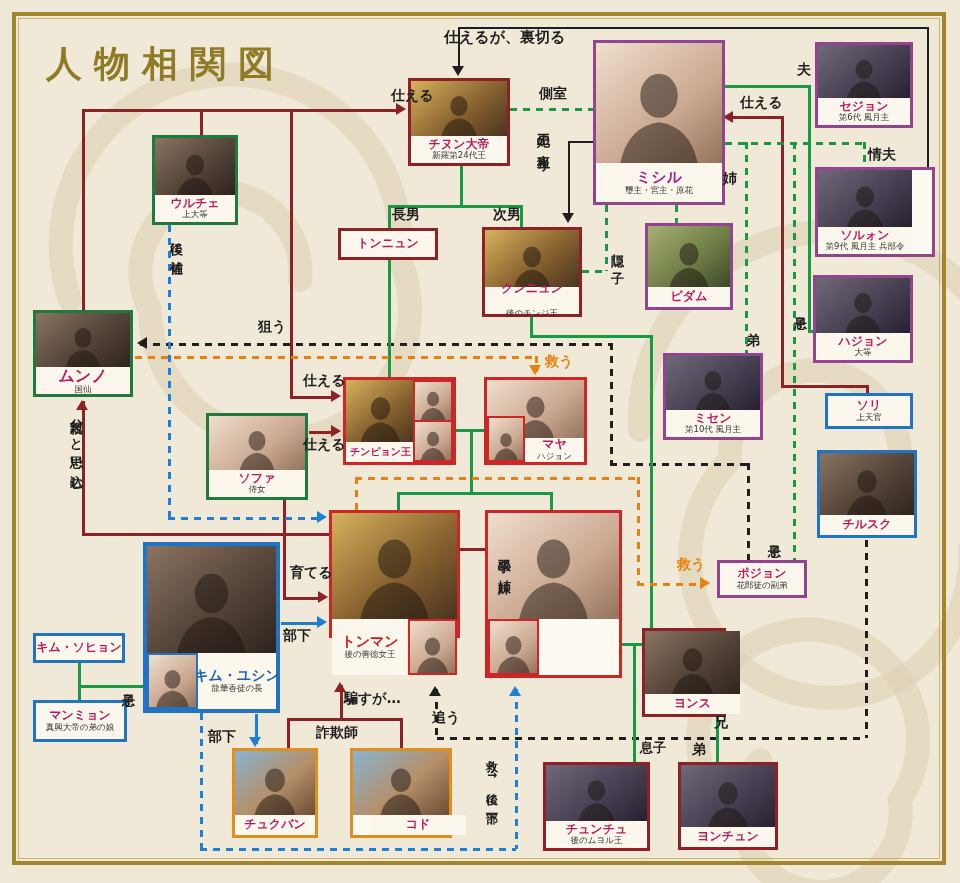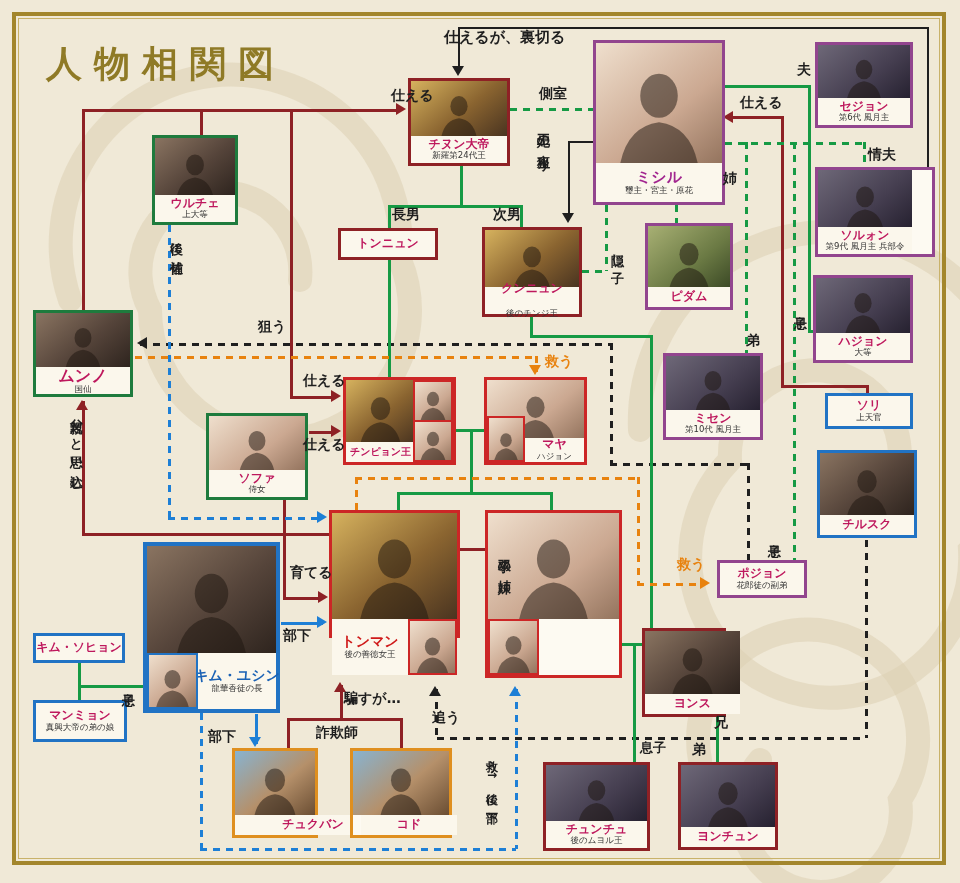--- a/index.html
+++ b/index.html
@@ -379,32 +379,32 @@
           <span class="pcap">龍華香徒の長</span>
         </div>
       </div>
       <div class="person" style="left: 232px; top: 748px; width: 86px; height: 90px; border: 3px solid rgb(223, 143, 31);">
         <div class="photo tE" style="left: 0px; top: 0px; width: 80px; height: 64px;">
           <svg viewBox="0 0 100 100" preserveAspectRatio="xMidYMax meet">
             <ellipse cx="50" cy="36" rx="17" ry="20" fill="rgba(28,19,13,0.5)"></ellipse>
             <path d="M14 102 Q20 64 50 60 Q80 64 86 102 Z" fill="rgba(28,19,13,0.5)"></path>
           </svg>
         </div>
-        <div class="plabel" style="left: 0px; top: 64px; width: 80px; height: 20px; padding-left: 38px;">
+        <div class="plabel" style="left: 0px; top: 64px; width: 80px; height: 20px;">
           <span class="pname" style="font-size: 12px;">チュクバン</span>
         </div>
       </div>
       <div class="person" style="left: 350px; top: 748px; width: 102px; height: 90px; border: 3px solid rgb(223, 143, 31);">
         <div class="photo tE" style="left: 0px; top: 0px; width: 96px; height: 64px;">
           <svg viewBox="0 0 100 100" preserveAspectRatio="xMidYMax meet">
             <ellipse cx="50" cy="36" rx="17" ry="20" fill="rgba(28,19,13,0.5)"></ellipse>
             <path d="M14 102 Q20 64 50 60 Q80 64 86 102 Z" fill="rgba(28,19,13,0.5)"></path>
           </svg>
         </div>
-        <div class="plabel" style="left: 8px; top: 64px; width: 96px; height: 20px;">
+        <div class="plabel" style="left: 17px; top: 64px; width: 96px; height: 20px;">
           <span class="pname" style="font-size: 12px;">コド</span>
         </div>
       </div>
       <div class="person" style="left: 642px; top: 628px; width: 84px; height: 89px; border: 3px solid rgb(142, 33, 37);">
         <div class="photo tA" style="left: 0px; top: 0px; width: 95px; height: 63px;">
           <svg viewBox="0 0 100 100" preserveAspectRatio="xMidYMax meet">
             <ellipse cx="50" cy="36" rx="17" ry="20" fill="rgba(28,19,13,0.5)"></ellipse>
             <path d="M14 102 Q20 64 50 60 Q80 64 86 102 Z" fill="rgba(28,19,13,0.5)"></path>
           </svg>
         </div>

